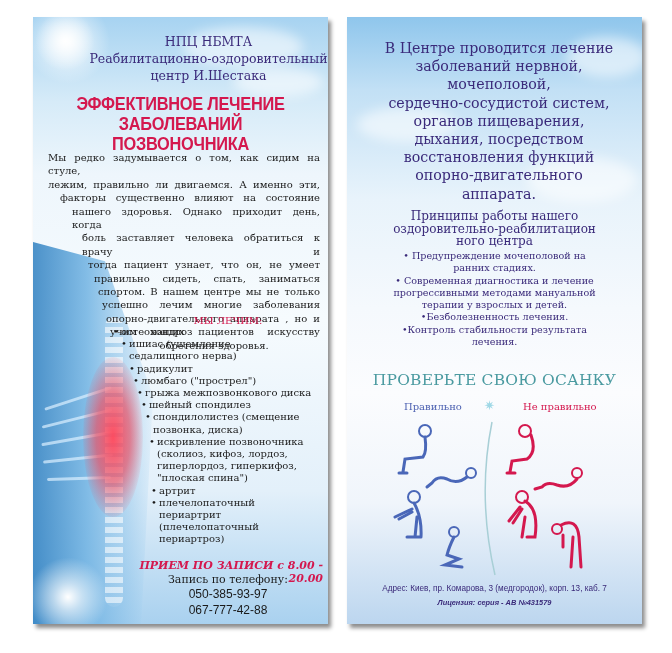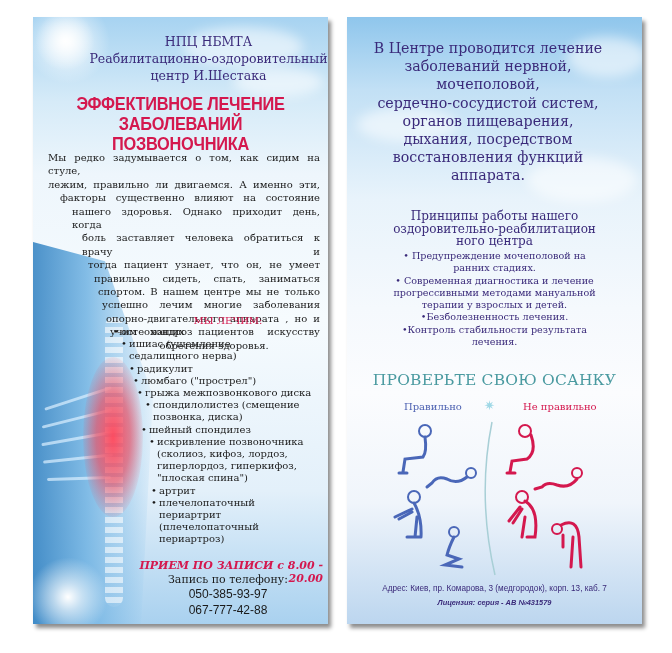--- a/index.html
+++ b/index.html
@@ -60,21 +60,21 @@
   .l-body .ln { display: block; text-align: justify; text-align-last: justify; }
   .l-body .ln.last { text-align-last: center; }
   .treat-title { position: absolute; left: 135px; width: 120px; top: 298px; color: #d4184e; font-size: 10px; }
   .treat-list { position: absolute; left: 80px; top: 309px; width: 210px; color: #1a1a1a; font-size: 10px; line-height: 12.2px; }
   .treat-list .item { position: relative; padding-left: 8px; }
   .treat-list .item::before { content: "•"; position: absolute; left: 0; }
   .hours { position: absolute; left: 100px; width: 190px; top: 542px; color: #d4184e; font-style: italic; font-weight: bold; font-size: 11px; text-align: right; }
   .phone-label { position: absolute; left: 100px; width: 190px; top: 556px; color: #1a1a1a; font-size: 11px; }
   .phone { position: absolute; left: 100px; width: 190px; color: #1a1a1a; font-family: "Liberation Sans", sans-serif; font-size: 12px; line-height: 15px; }
 
-  .r-intro { position: absolute; left: 4px; width: 274px; top: 22px; color: #3a2a7a; font-size: 14.2px; line-height: 18.2px; }
+  .r-intro { position: absolute; left: 15px; width: 274px; top: 22px; color: #3a2a7a; font-size: 14.2px; line-height: 18.2px; }
   .r-principles-title { position: absolute; left: 0; width: 295px; top: 193px; color: #3a2a7a; font-size: 12px; line-height: 12.5px; }
   .r-principles { position: absolute; left: 10px; width: 275px; top: 233px; color: #3a2a7a; font-size: 9.6px; line-height: 12.3px; }
   .posture-title { position: absolute; left: 0; width: 295px; top: 354px; color: #4a9aa0; font-size: 15.5px; letter-spacing: 0.2px; }
   .lbl-correct { position: absolute; left: 57px; top: 384px; color: #4a5fb0; font-size: 10px; }
   .lbl-wrong { position: absolute; left: 176px; top: 384px; color: #d4184e; font-size: 10px; }
   .star-icon { position: absolute; left: 137px; top: 381px; color: #9fd8e6; font-size: 13px; }
   .figures { position: absolute; left: 30px; top: 400px; width: 240px; height: 160px; }
   .address { position: absolute; left: 0; width: 295px; top: 567px; color: #3a2a7a; font-family: "Liberation Sans", sans-serif; font-size: 8.2px; }
   .license { position: absolute; left: 0; width: 295px; top: 581px; color: #3a2a7a; font-family: "Liberation Sans", sans-serif; font-size: 7.4px; font-style: italic; font-weight: bold; }
 </style>
@@ -123,22 +123,22 @@
   </div>
 
   <div class="treat-title center">МЫ ЛЕЧИМ:</div>
 
   <div class="treat-list">
     <div class="item" style="margin-left:0px">остеохондроз</div>
     <div class="item" style="margin-left:8px; width:170px">ишиас (ущемление седалищного нерва)</div>
     <div class="item" style="margin-left:16px">радикулит</div>
     <div class="item" style="margin-left:20px">люмбаго ("прострел")</div>
     <div class="item" style="margin-left:24px">грыжа межпозвонкового диска</div>
+    <div class="item" style="margin-left:28px">шейный спондилез</div>
     <div class="item" style="margin-left:32px; width:150px">спондилолистез (смещение позвонка, диска)</div>
-    <div class="item" style="margin-left:28px">шейный спондилез</div>
     <div class="item" style="margin-left:36px; width:150px">искривление позвоночника (сколиоз, кифоз, лордоз, гиперлордоз, гиперкифоз, "плоская спина")</div>
     <div class="item" style="margin-left:38px">артрит</div>
     <div class="item" style="margin-left:38px; width:152px">плечелопаточный периартрит (плечелопаточный периартроз)</div>
   </div>
 
   <div class="hours center">ПРИЕМ ПО ЗАПИСИ  с 8.00 - 20.00</div>
   <div class="phone-label center">Запись по телефону:</div>
   <div class="phone center" style="top:570px">050-385-93-97</div>
   <div class="phone center" style="top:586px">067-777-42-88</div>
 </div>
@@ -149,20 +149,21 @@
   <div class="cloud" style="left:180px;top:140px;width:110px;height:45px;"></div>
 
   <div class="r-intro center">
     <div>В Центре проводится лечение</div>
     <div>заболеваний нервной,</div>
     <div>мочеполовой,</div>
     <div>сердечно-сосудистой систем,</div>
     <div>органов пищеварения,</div>
     <div>дыхания, посредством</div>
     <div>восстановления функций</div>
+    <div>опорно-двигательного</div>
     <div>аппарата.</div>
   </div>
 
   <div class="r-principles-title center">
     <div>Принципы работы нашего</div>
     <div>оздоровительно-реабилитацион</div>
     <div>ного центра</div>
   </div>
 
   <div class="r-principles center">

